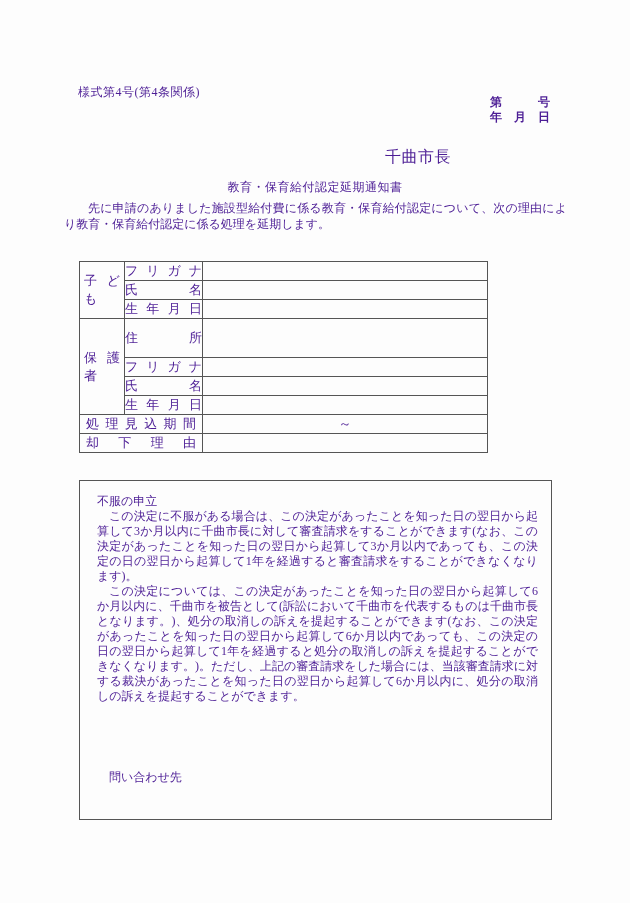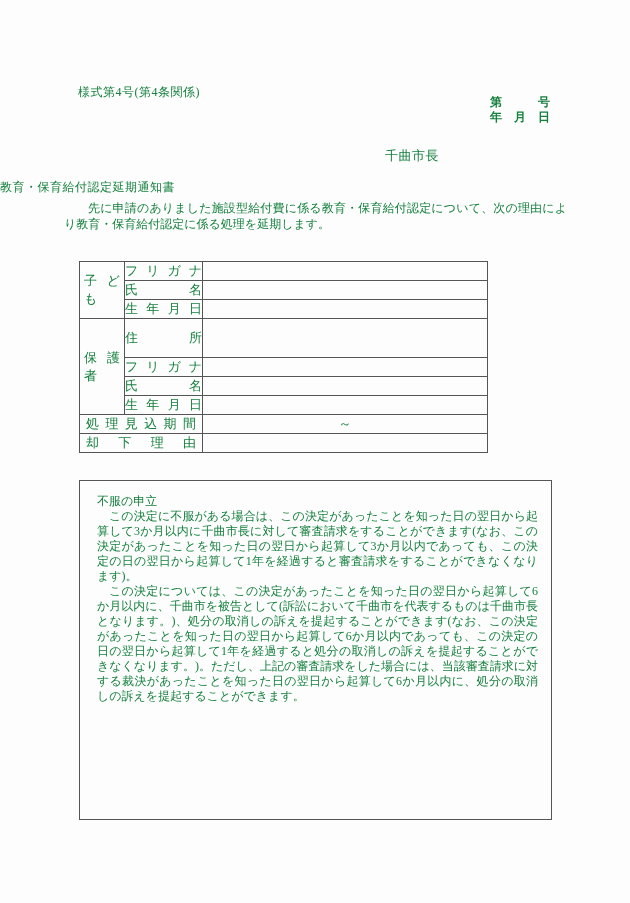--- a/index.html
+++ b/index.html
@@ -3,46 +3,46 @@
 <meta charset="utf-8">
 <style>
   * { margin: 0; padding: 0; box-sizing: border-box; }
   html, body { background: #ffffff; }
   .page {
     position: relative;
     width: 630px;
     height: 903px;
     background: #fdfdfd;
     font-family: "Liberation Serif", "DejaVu Serif", serif;
-    color: #15803d;
+    color: #4c1d95;
     font-size: 12px;
     overflow: hidden;
   }
   .form-number {
     position: absolute;
     left: 78px; top: 84px;
     letter-spacing: 0.5px;
   }
   .doc-meta {
     position: absolute;
     top: 95px; right: 80px;
     text-align: right;
     line-height: 15px;
     font-weight: bold;
   }
   .addressee {
     position: absolute;
     left: 385px; top: 147px;
-    font-size: 13px;
+    font-size: 16px;
     letter-spacing: 0.5px;
   }
   .doc-title {
     position: absolute;
     left: 0; right: 0; top: 179px;
-    text-align: left;
+    text-align: center;
     letter-spacing: 0.5px;
   }
   .intro {
     position: absolute;
     left: 64px; top: 201px;
     width: 503px;
     line-height: 15.5px;
     text-indent: 24px;
     text-align: justify;
   }
@@ -157,15 +157,16 @@
       <td class="wlabel" colspan="2">却下理由</td>
       <td class="value"></td>
     </tr>
   </tbody>
     </table>
 
   <div class="appeal-box">
     <div>不服の申立</div>
     <p>この決定に不服がある場合は、この決定があったことを知った日の翌日から起算して3か月以内に千曲市長に対して審査請求をすることができます(なお、この決定があったことを知った日の翌日から起算して3か月以内であっても、この決定の日の翌日から起算して1年を経過すると審査請求をすることができなくなります)。</p>
     <p>この決定については、この決定があったことを知った日の翌日から起算して6か月以内に、千曲市を被告として(訴訟において千曲市を代表するものは千曲市長となります。)、処分の取消しの訴えを提起することができます(なお、この決定があったことを知った日の翌日から起算して6か月以内であっても、この決定の日の翌日から起算して1年を経過すると処分の取消しの訴えを提起することができなくなります。)。ただし、上記の審査請求をした場合には、当該審査請求に対する裁決があったことを知った日の翌日から起算して6か月以内に、処分の取消しの訴えを提起することができます。</p>
+    <div class="contact">問い合わせ先</div>
   </div>
 
 </div>
 
 </body></html>

